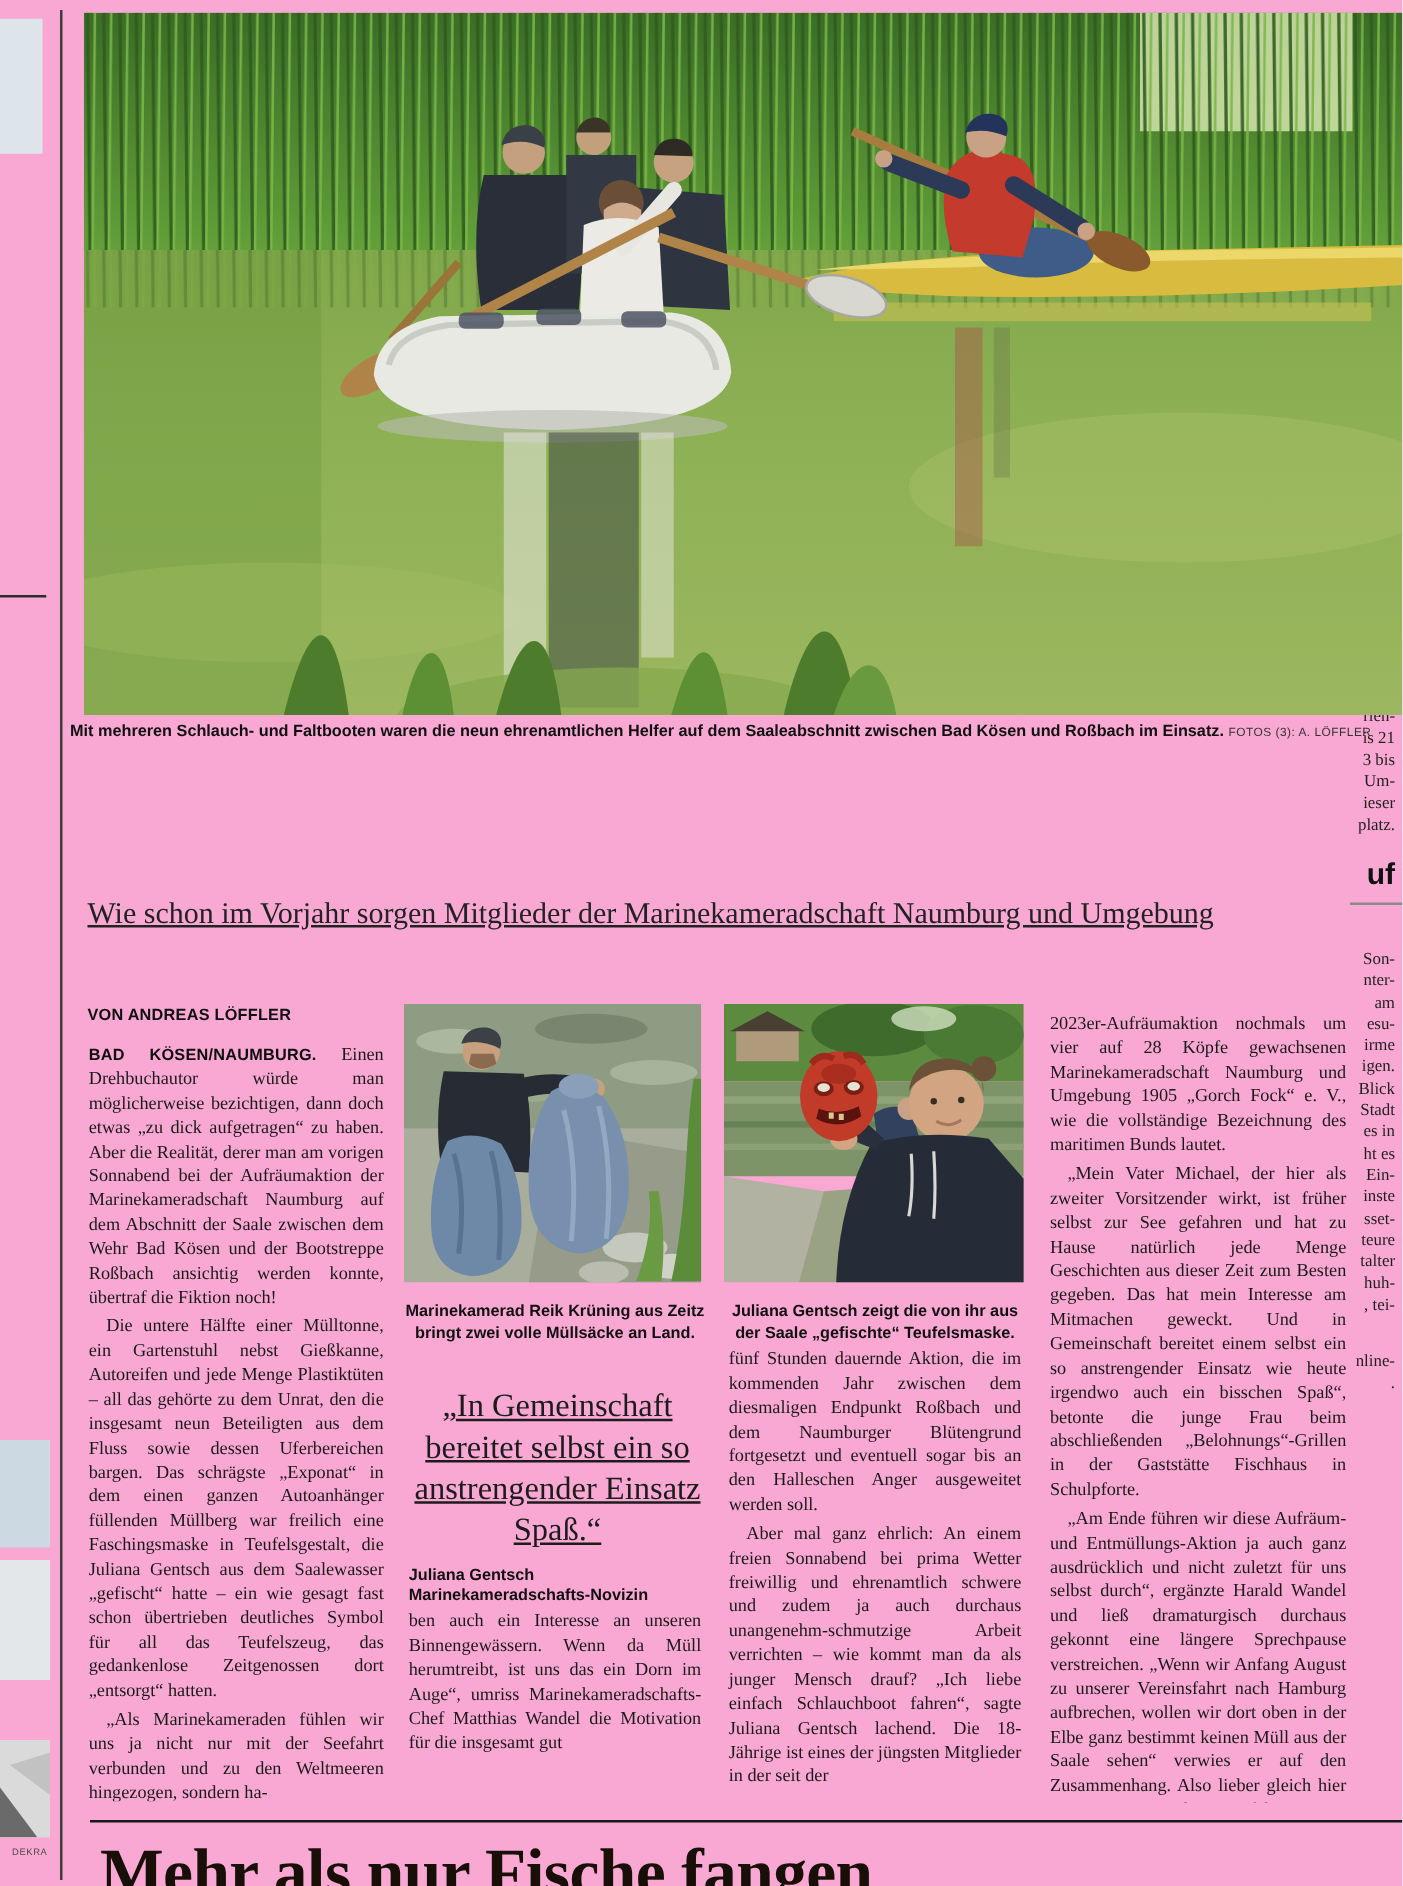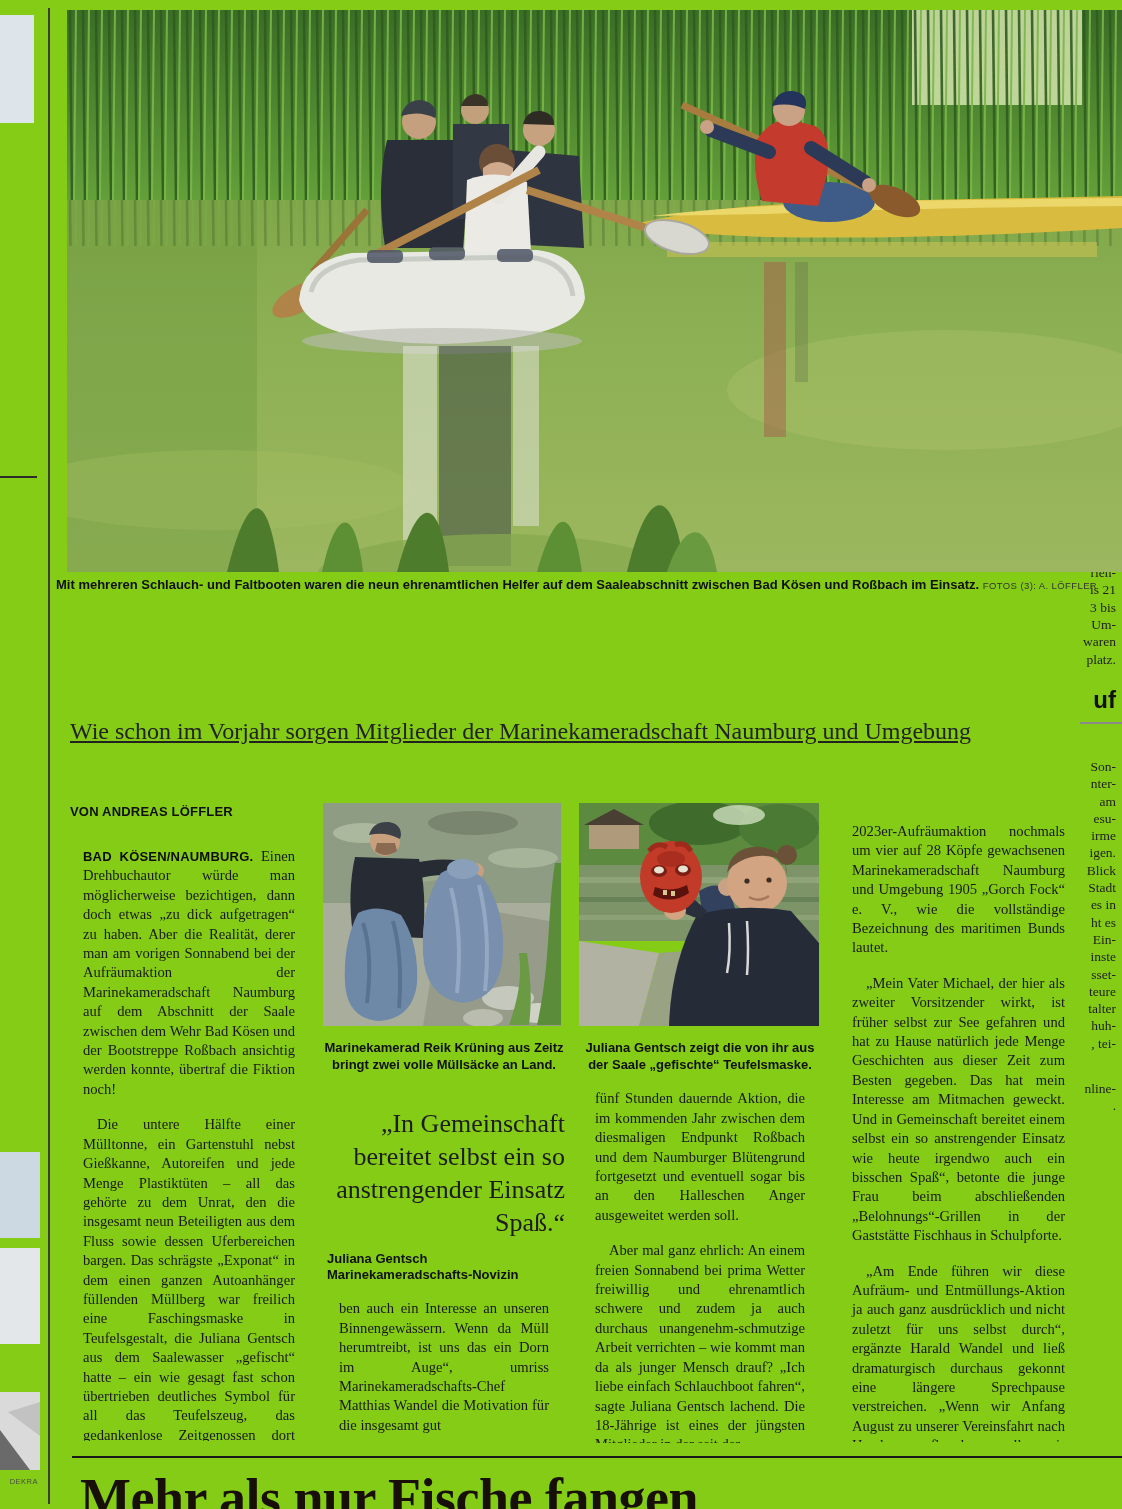--- a/index.html
+++ b/index.html
@@ -1,16 +1,16 @@
 <!DOCTYPE html>
 <html><head>
 <meta charset="utf-8">
 <style>
   html,body{margin:0;padding:0;background:#ffffff;}
-  #page{position:relative;width:1122px;height:1509px;background:#84cc16;overflow:hidden;
+  #page{position:relative;width:1122px;height:1509px;background:#f9a8d4;overflow:hidden;
         font-family:"Liberation Serif",serif;color:#1a1a1a;}
   
   .strip-box{position:absolute;left:0;}
   .strip-text{position:absolute;right:6px;text-align:right;white-space:nowrap;
               font:13.5px/17.3px "Liberation Serif",serif;color:#1f1f1f;}
   .strip-credit{position:absolute;right:5px;font:8px "Liberation Sans",sans-serif;color:#555;letter-spacing:.4px;}
   .strip-rule{position:absolute;left:0;top:476px;width:37px;height:2px;background:#2b2b2b;}
   .strip-head-frag{position:absolute;right:6px;top:686px;font:700 24px "Liberation Sans",sans-serif;color:#111;}
   .v-sep{position:absolute;left:48px;top:8px;width:2px;height:1496px;background:#3d3d3d;}
   
@@ -19,29 +19,29 @@
                 font:700 13px "Liberation Sans",sans-serif;color:#101010;}
   .main-caption .credit{font:9.5px "Liberation Sans",sans-serif;font-weight:400;color:#333;letter-spacing:.4px;}
   .headline{position:absolute;left:70px;top:612px;width:1050px;
             font:700 68px/1.02 "Liberation Serif",serif;color:#181008;letter-spacing:-1px;}
   .subhead{position:absolute;left:70px;top:716px;width:1040px;
            font:400 24px/30px "Liberation Serif",serif;color:#222;text-decoration:underline;}
   .subhead div{white-space:nowrap;}
   .edge-rule{position:absolute;left:1080px;top:722px;width:42px;height:2px;background:#8a8a8a;}
   .byline{position:absolute;left:70px;top:804px;font:700 13px "Liberation Sans",sans-serif;color:#101010;letter-spacing:.2px;}
   .col{position:absolute;text-align:justify;font:400 14.6px/19.4px "Liberation Serif",serif;color:#191919;overflow:hidden;}
-  .col p{margin:16px;}
+  .col p{margin:4px;}
   .col p.ind{text-indent:14px;}
   .lead-in{font:700 13px "Liberation Sans",sans-serif;color:#0d0d0d;letter-spacing:.2px;}
   #col1{left:67px;top:831px;width:244px;height:610px;}
   #col2{left:323px;top:803px;width:242px;height:640px;}
   #col3{left:579px;top:803px;width:242px;height:640px;}
   #col4{left:836px;top:806px;width:245px;height:636px;}
   .mini-caption{margin-top:9px;font:700 13px/16.5px "Liberation Sans",sans-serif;color:#101010;text-align:center;}
-  .pull-quote{margin:34px 0 0 4px;font:400 26px/33px "Liberation Serif",serif;color:#1c1c1c;text-align:right;}
+  .pull-quote{margin:34px 0 0 4px;font:400 26px/33px "Liberation Serif",serif;color:#1c1c1c;text-align:center;text-decoration:underline;}
   .quote-author{margin:12px 0 0 4px;font:700 13px/16px "Liberation Sans",sans-serif;color:#101010;text-align:left;}
   .after-quote{margin-top:26px;}
   .after-photo{margin-top:24px;}
   .bottom-rule{position:absolute;left:72px;top:1456px;width:1050px;height:2px;background:#191919;}
   .bottom-headline{position:absolute;left:80px;top:1471px;width:900px;
                    font:700 54px/1 "Liberation Serif",serif;color:#181008;letter-spacing:-.5px;white-space:nowrap;}
   .dekra-label{position:absolute;right:8px;top:1477px;font:7.5px "Liberation Sans",sans-serif;color:#4a4a4a;letter-spacing:.5px;}
 </style>
 </head>
 <body>
@@ -74,21 +74,21 @@
     <div class="strip-rule"></div>
     <div class="strip-text" style="top:495px">
         <div>Ver-</div>
         <div>den-</div>
         <div>tung</div>
         <div>ußer-</div>
         <div>rien-</div>
         <div>is 21</div>
         <div>3 bis</div>
         <div>Um-</div>
-        <div>waren</div>
+        <div>ieser</div>
         <div>platz.</div>
       </div>
     <div class="strip-head-frag">uf</div>
     <div class="strip-text" style="top:758px">
         <div>Son-</div>
         <div>nter-</div>
         <div>am</div>
         <div>esu-</div>
         <div>irme</div>
         <div>igen.</div>

